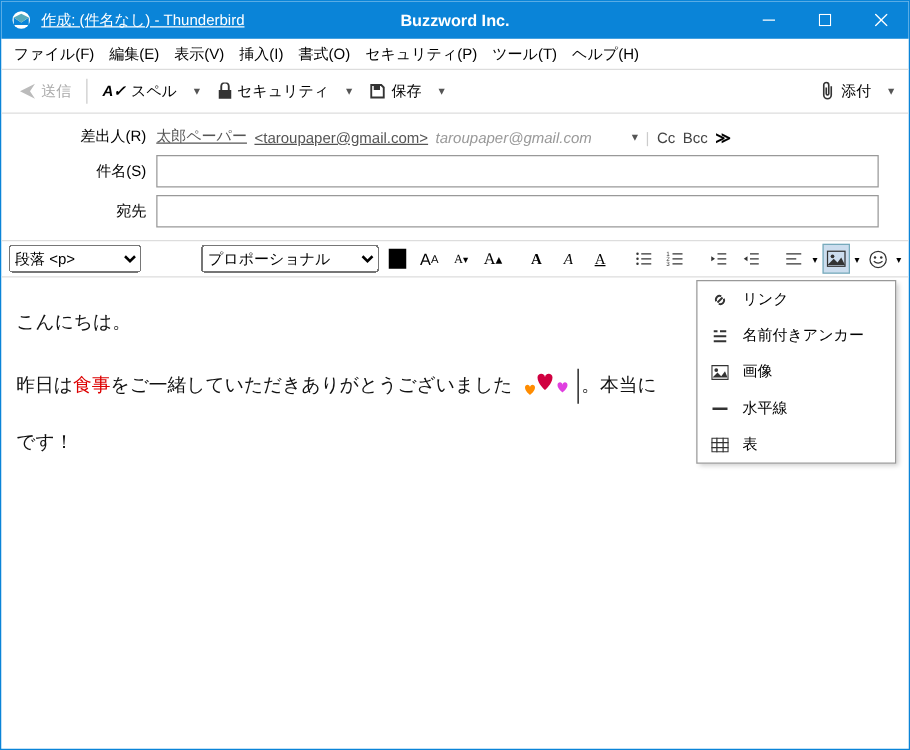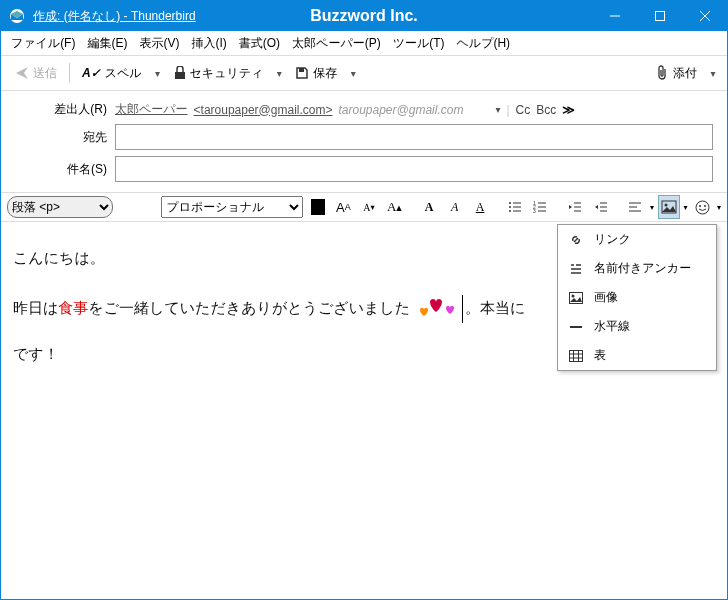--- a/index.html
+++ b/index.html
@@ -1,43 +1,43 @@
 <!DOCTYPE html>
 <html><head>
 <meta charset="utf-8">
 <style>
 * { box-sizing: border-box; margin: 0; padding: 0; font-family: "Meiryo UI", "Yu Gothic UI", sans-serif; }
 body { width: 728px; height: 600px; border: 1px solid #0a84d8; background: #fff; overflow: hidden; position: relative; }
 .titlebar { height: 30px; background: #0a84d8; color: #fff; display: flex; align-items: center; font-size: 12px; text-decoration: underline; }
 .titlebar .icon { width: 20px; height: 20px; margin: 0 6px; display: flex; align-items: center; justify-content: center; }
 .titlebar .title { flex: 0 0 auto; }
 .titlebar .spacer { flex: 1; }
-.titlebar .center { font-weight: bold; font-size: 16px; position: absolute; left: 50%; transform: translateX(-50%); }
+.titlebar .center { font-weight: bold; font-size: 13px; position: absolute; left: 50%; transform: translateX(-50%); }
 .titlebar .winbtn { width: 45px; height: 30px; display: flex; align-items: center; justify-content: center; }
 .menubar { height: 24px; display: flex; align-items: center; font-size: 12px; padding: 0 4px; }
 .menubar .mi { padding: 2px 6px; }
 .toolbar { height: 36px; border-top: 1px solid #ddd; border-bottom: 1px solid #ddd; display: flex; align-items: center; padding: 12px 8px; gap: 4px; font-size: 12px; }
 .toolbar .tbtn { display: flex; align-items: center; gap: 4px; padding: 4px 6px; }
 .toolbar .sep { width: 1px; height: 20px; background: #ccc; margin: 0 2px; }
 .toolbar .dd { width: 12px; text-align: center; color: #555; font-size: 10px; }
 .disabled { color: #aaa; }
-.addr { padding: 10px 14px 4px; font-size: 12px; }
+.addr { padding: 10px 24px 4px; font-size: 12px; }
 .addr-row { display: flex; align-items: center; margin-bottom: 6px; }
 .addr-label { width: 100px; text-align: right; padding-right: 8px; }
 .addr-val { flex: 1; display: flex; align-items: center; gap: 6px; }
 .addr-val .em { color: #555; text-decoration: underline; }
 .addr-val .em2 { color: #999; font-style: italic; }
 .addr-val .dd2 { color: #555; font-size: 10px; }
 .addr-val .sep2 { color: #ccc; }
 .addr-val .cc { color: #444; }
 .addr-val .more { font-weight: bold; }
 .input { flex: 1; height: 26px; border: 1px solid #999; padding: 2px 6px; font-size: 12px; }
 .fmtbar { height: 30px; border-top: 1px solid #ddd; border-bottom: 1px solid #ddd; display: flex; align-items: center; padding: 0 6px; gap: 4px; font-size: 12px; }
 .fmtbar select { height: 22px; font-size: 12px; }
-.fmtbar .sel1 { width: 120px; border-radius: 10px; }
+.fmtbar .sel1 { width: 120px; }
 .fmtbar .sel2 { width: 160px; margin-left: 44px; }
 .fmtbar .ibtn { width: 24px; height: 24px; display: flex; align-items: center; justify-content: center; border: 1px solid transparent; }
 .fmtbar .ibtn.active { background: #cde; border: 1px solid #7ab; }
 .fmtbar .colorbtn { width: 14px; height: 16px; background: #000; }
 .editor { padding: 16px 12px; font-size: 15px; line-height: 2.6; color: #111; position: relative; height: 380px; }
 .red { color: #d00; }
 .hearts { display: inline-block; vertical-align: middle; position: relative; width: 50px; height: 30px; }
 .cursor { display:inline-block; border-left: 1px solid #000; height: 28px; vertical-align: middle; margin: 0 2px; }
 .dropdown { position: absolute; top: 223px; right: 10px; width: 160px; background: #fff; border: 1px solid #999; box-shadow: 2px 2px 4px rgba(0,0,0,0.2); font-size: 12px; z-index: 10; }
 .dropdown .ditem { display: flex; align-items: center; gap: 10px; padding: 6px 10px; }
@@ -76,21 +76,21 @@
       </svg>
     </div>
 </div>
 
 <div class="menubar">
   <span class="mi">ファイル(F)</span>
   <span class="mi">編集(E)</span>
   <span class="mi">表示(V)</span>
   <span class="mi">挿入(I)</span>
   <span class="mi">書式(O)</span>
-  <span class="mi">太郎ペーパー(P)</span>
+  <span class="mi">セキュリティ(P)</span>
   <span class="mi">ツール(T)</span>
   <span class="mi">ヘルプ(H)</span>
 </div>
 
 <div class="toolbar">
   <div class="tbtn disabled">
     <svg width="14" height="14">
         <path d="M1 7 L13 1 L9 7 L13 13 Z" fill="#bbb"></path>
       </svg>
     <span>送信</span>
@@ -136,25 +136,25 @@
       <span class="em2">taroupaper@gmail.com</span>
       <span style="width:20px"></span>
       <span class="dd2">▾</span>
       <span class="sep2">|</span>
       <span class="cc">Cc</span>
       <span class="cc">Bcc</span>
       <span class="more chevrons">≫</span>
     </div>
   </div>
   <div class="addr-row">
+    <div class="addr-label">件名(S)</div>
+    <input class="input" type="text" style="">
+  </div>
+  <div class="addr-row">
     <div class="addr-label">宛先</div>
-    <input class="input" type="text" style="">
-  </div>
-  <div class="addr-row">
-    <div class="addr-label">件名(S)</div>
     <input class="input" type="text" style="">
   </div>
 </div>
 
 <div class="fmtbar">
   <select class="sel1"><option>段落 &lt;p&gt;</option></select>
   <select class="sel2"><option>プロポーショナル</option></select>
   <div class="ibtn">
       <div class="colorbtn"></div>
     </div>

